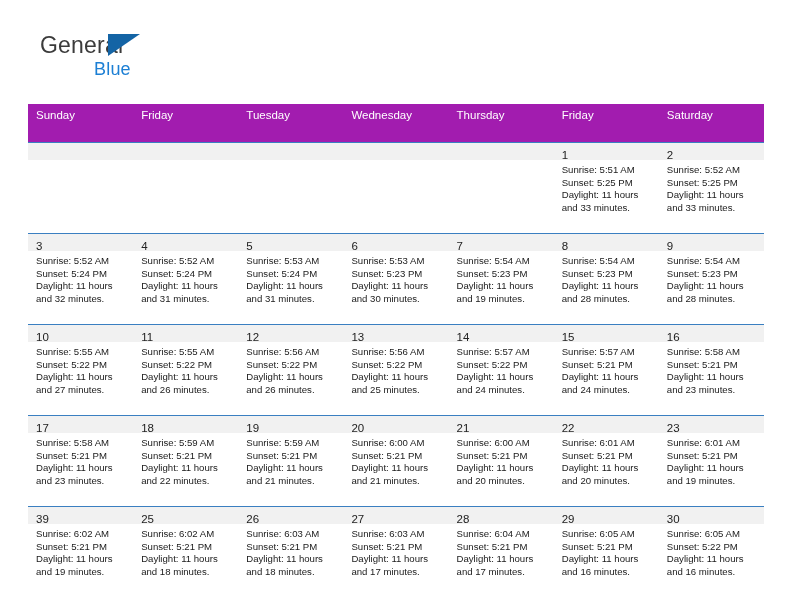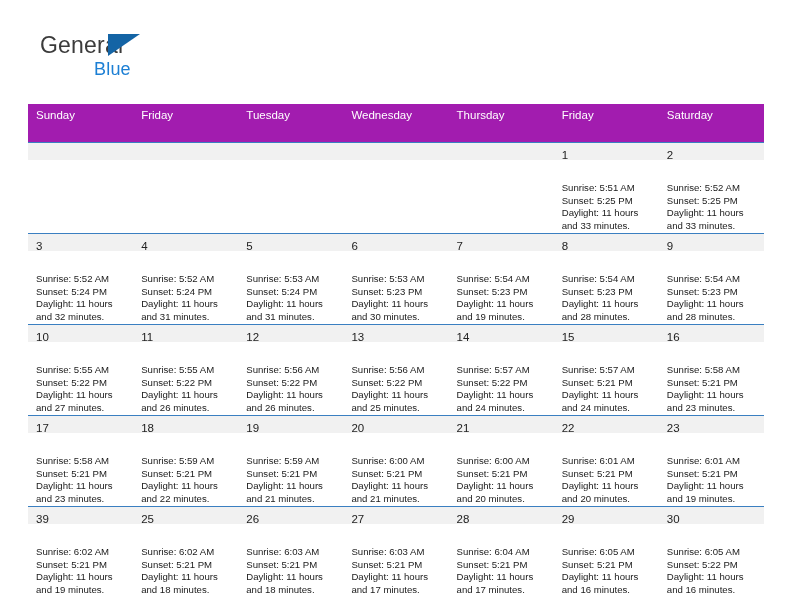--- a/index.html
+++ b/index.html
@@ -120,21 +120,21 @@
     height: 17px;
     padding: 2px 0 1px 8px;
     box-sizing: border-box;
   }
   .daynum {
     font-size: 11.5px;
     color: #222222;
     line-height: 14px;
   }
   .cell-body {
-    padding: 22px 6px 0 8px;
+    padding: 4px 6px 0 8px;
   }
   .cell-body div {
     font-size: 9.6px;
     line-height: 12.6px;
     color: #1a1a1a;
     white-space: nowrap;
   }
   .empty .daynum-band {
     background: #f1f1f1;
   }

